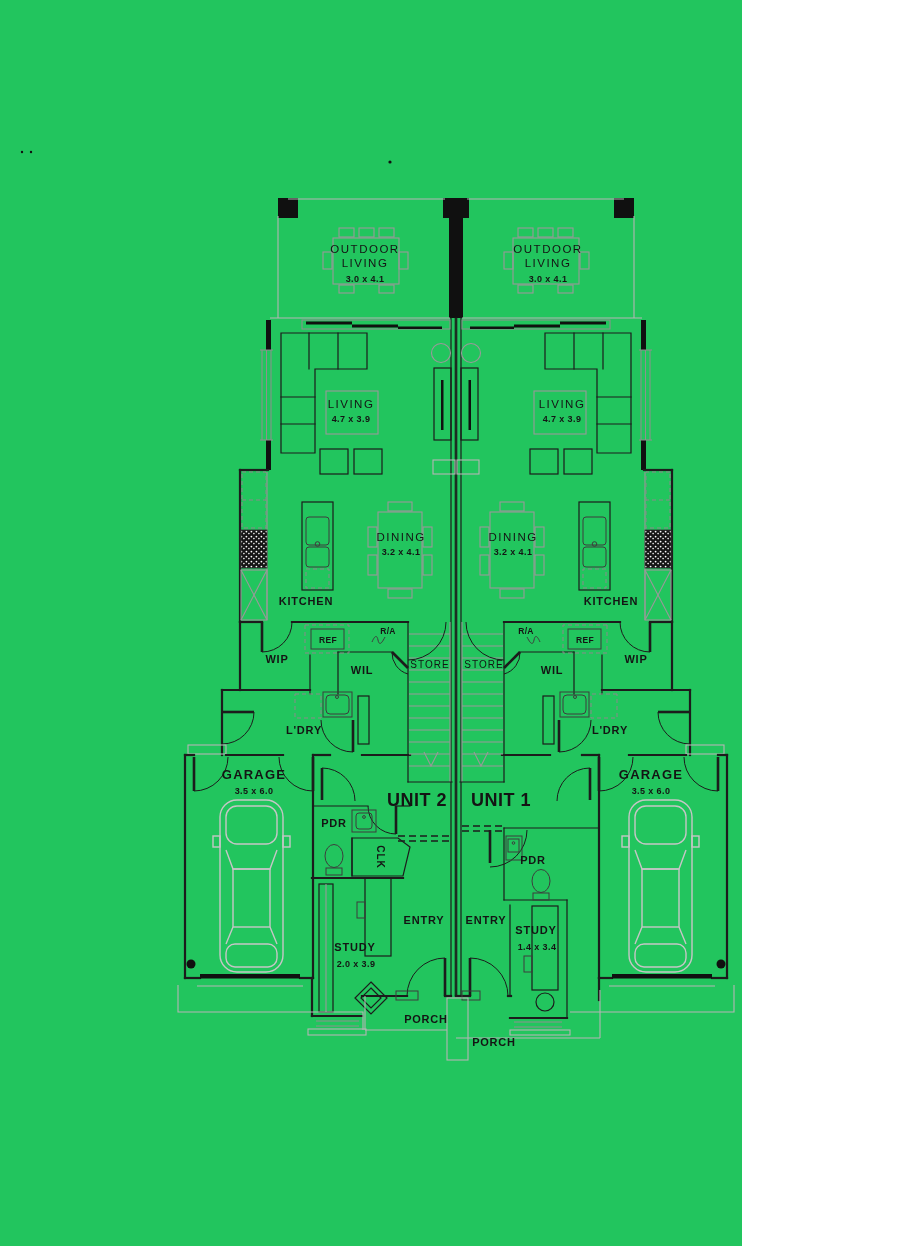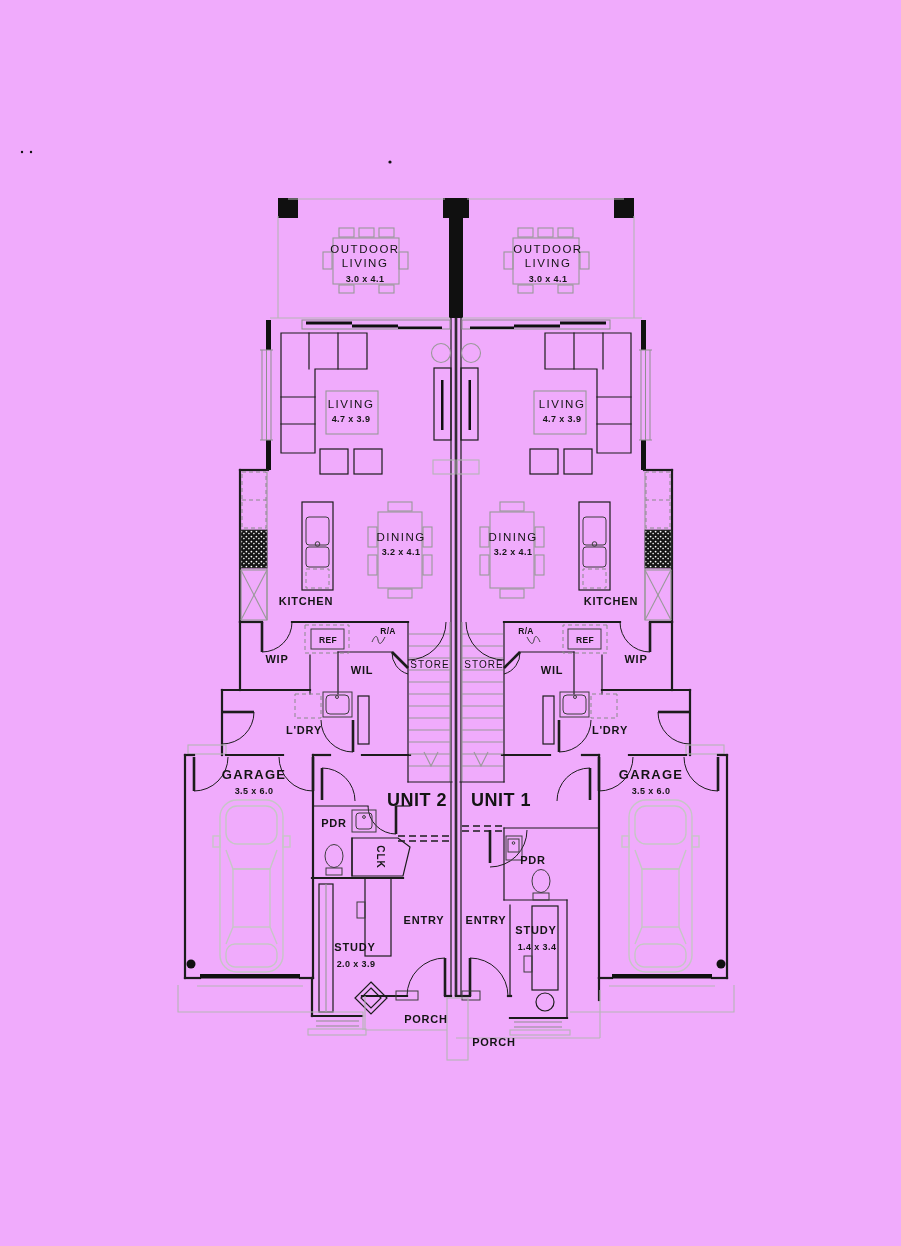--- a/index.html
+++ b/index.html
@@ -1,16 +1,16 @@
 <!DOCTYPE html>
 <html><head>
 <meta charset="utf-8">
 <style>
   html,body{margin:0;padding:0;background:#fff;}
-  #stage{position:relative;width:901px;height:1246px;background:#f0abfc;overflow:hidden;
+  #stage{position:relative;width:742px;height:1246px;background:#22c55e;overflow:hidden;
          font-family:"Liberation Sans",sans-serif;text-decoration:underline;}
   svg{position:absolute;left:0;top:0;}
   text{fill:#141414;text-anchor:middle;font-family:"Liberation Sans",sans-serif;}
   .room-n{font-size:11.5px;font-weight:400;letter-spacing:1.5px;}
   .room-b{font-size:11px;font-weight:700;letter-spacing:0.8px;}
   .room-g{font-size:13px;font-weight:700;letter-spacing:1.2px;}
   .store{font-size:10px;font-weight:400;letter-spacing:1px;}
   .dim{font-size:9px;font-weight:700;letter-spacing:0.4px;}
   .tiny{font-size:8.5px;font-weight:700;letter-spacing:0.3px;}
   .unit{font-size:18px;font-weight:800;letter-spacing:0.5px;}

